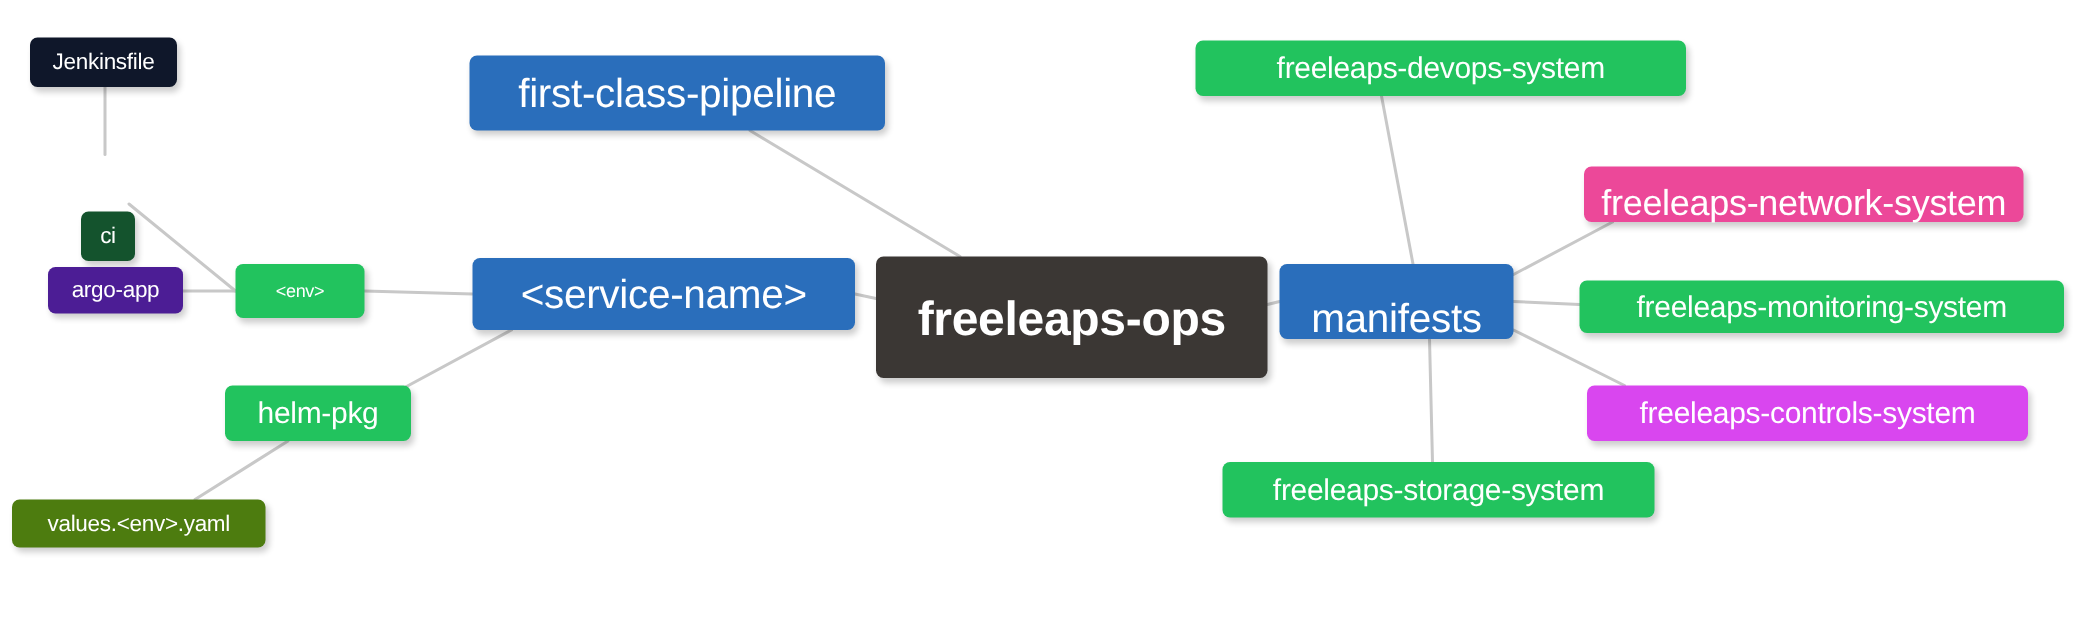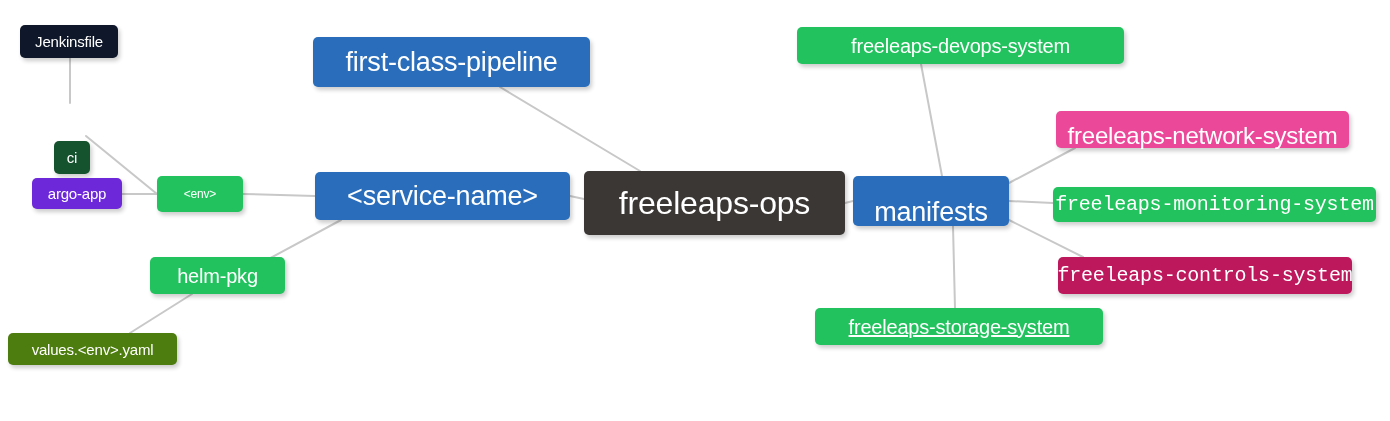--- a/index.html
+++ b/index.html
@@ -57,53 +57,53 @@
       <line x1="1009" y1="220" x2="1083" y2="257" stroke="#c8c8c8" stroke-width="2" stroke-linecap="round"></line>
       <line x1="953" y1="226" x2="955" y2="308" stroke="#c8c8c8" stroke-width="2" stroke-linecap="round"></line>
     </svg>
   <div id="nodes">
       <div class="node" style="left: 20px; top: 25px; width: 98px; height: 33px; background: #0f172a; font-size: 15px;">
         <span>Jenkinsfile</span>
       </div>
       <div class="node" style="left: 54px; top: 103px; width: 36px; height: 33px; background: #14532d; font-size: 15px; margin-top: 38px;">
         <span>ci</span>
       </div>
-      <div class="node" style="left: 32px; top: 178px; width: 90px; height: 31px; background: #6d28d9; font-size: 15px;">
+      <div class="node" style="left: 32px; top: 178px; width: 90px; height: 31px; background: #4c1d95; font-size: 15px;">
         <span>argo-app</span>
       </div>
       <div class="node" style="left: 157px; top: 176px; width: 86px; height: 36px; background: rgb(34, 195, 94); font-size: 12px;">
         <span>&lt;env&gt;</span>
       </div>
-      <div class="node" style="left: 150px; top: 257px; width: 135px; height: 37px; background: rgb(34, 195, 94); font-size: 20px;">
+      <div class="node" style="left: 150px; top: 257px; width: 124px; height: 37px; background: rgb(34, 195, 94); font-size: 20px;">
         <span>helm-pkg</span>
       </div>
       <div class="node" style="left: 8px; top: 333px; width: 169px; height: 32px; background: #4d7c0f; font-size: 15px;">
         <span>values.&lt;env&gt;.yaml</span>
       </div>
       <div class="node" style="left: 313px; top: 37px; width: 277px; height: 50px; background: rgb(42, 110, 187); font-size: 27px;">
         <span>first-class-pipeline</span>
       </div>
       <div class="node" style="left: 315px; top: 172px; width: 255px; height: 48px; background: rgb(42, 110, 187); font-size: 27px;">
         <span>&lt;service-name&gt;</span>
       </div>
-      <div class="node" style="left: 584px; top: 171px; width: 261px; height: 64px; background: rgb(59, 55, 52); font-size: 32px;">
+      <div class="node" style="left: 584px; top: 171px; width: 261px; height: 81px; background: rgb(59, 55, 52); font-size: 32px; font-weight: bold;">
         <span>freeleaps-ops</span>
       </div>
       <div class="node" style="left: 853px; top: 176px; width: 156px; height: 50px; background: rgb(42, 110, 187); font-size: 27px; align-items: flex-end;">
         <span>manifests</span>
       </div>
       <div class="node" style="left: 797px; top: 27px; width: 327px; height: 37px; background: rgb(34, 195, 94); font-size: 20px;">
         <span>freeleaps-devops-system</span>
       </div>
       <div class="node" style="left: 1056px; top: 111px; width: 293px; height: 37px; background: #ec4899; font-size: 24px; align-items: flex-end;">
         <span>freeleaps-network-system</span>
       </div>
-      <div class="node" style="left: 1053px; top: 187px; width: 323px; height: 35px; background: rgb(34, 195, 94); font-size: 20px; font-family: Liberation Mono, monospace;">
+      <div class="node" style="left: 1053px; top: 187px; width: 323px; height: 35px; background: rgb(34, 195, 94); font-size: 20px;">
         <span>freeleaps-monitoring-system</span>
       </div>
-      <div class="node" style="left: 1058px; top: 257px; width: 294px; height: 37px; background: #be185d; font-size: 20px; font-family: Liberation Mono, monospace;">
+      <div class="node" style="left: 1058px; top: 257px; width: 294px; height: 37px; background: #d946ef; font-size: 20px;">
         <span>freeleaps-controls-system</span>
       </div>
-      <div class="node" style="left: 815px; top: 308px; width: 288px; height: 37px; background: rgb(34, 195, 94); font-size: 20px; text-decoration: underline;">
+      <div class="node" style="left: 815px; top: 308px; width: 288px; height: 37px; background: rgb(34, 195, 94); font-size: 20px;">
         <span>freeleaps-storage-system</span>
       </div>
     </div>
 </div>
 
 </body></html>

